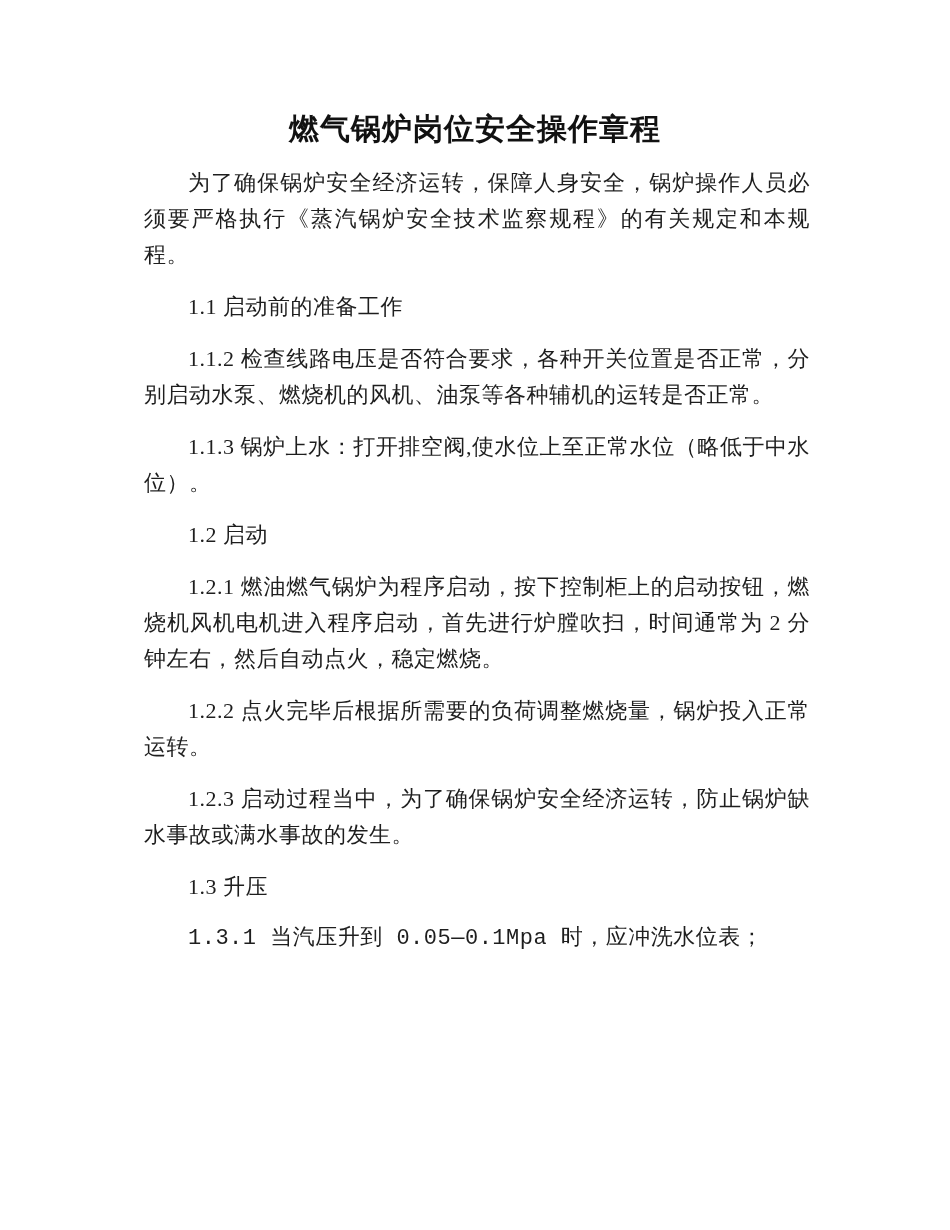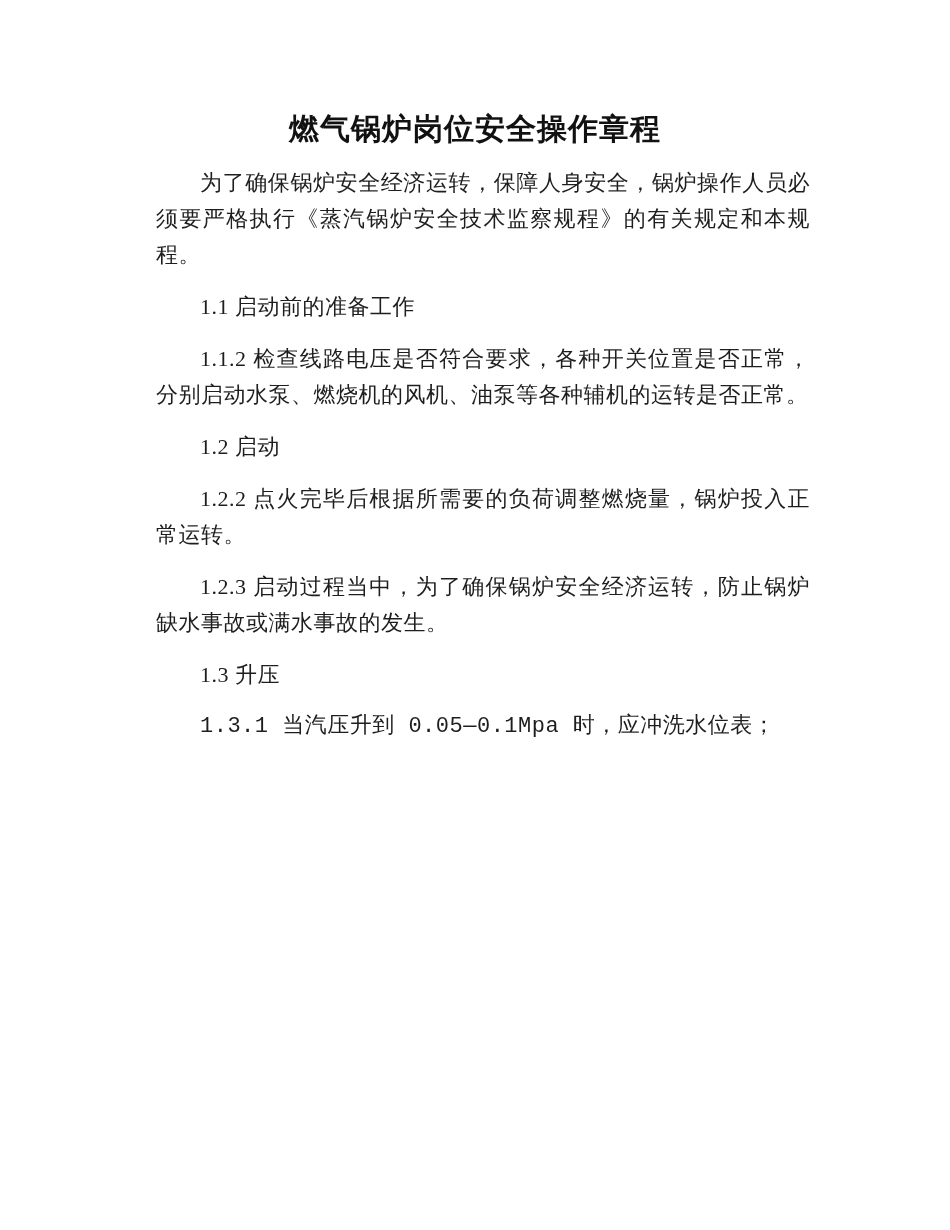--- a/index.html
+++ b/index.html
@@ -23,21 +23,21 @@
   .doc-title {
     margin: 0 0 15px 0;
     font-size: 30px;
     line-height: 42px;
     font-weight: bold;
     text-align: center;
     letter-spacing: 1px;
     color: #111111;
   }
   .doc-body p {
-    margin: 0 0 16px 16px;
+    margin: 0 0 16px 4px;
     font-size: 22px;
     line-height: 36px;
     text-indent: 44px;
     text-align: justify;
     letter-spacing: 0.5px;
   }
   .doc-body p:last-child {
     margin-bottom: 0;
     font-family: Liberation Mono, monospace;
   }
@@ -45,19 +45,21 @@
 </head>
 <body>
 
 <div class="doc-page">
   <h1 class="doc-title">燃气锅炉岗位安全操作章程</h1>
 
   <div class="doc-body">
     <p>为了确保锅炉安全经济运转，保障人身安全，锅炉操作人员必须要严格执行《蒸汽锅炉安全技术监察规程》的有关规定和本规程。</p>
     <p>1.1 启动前的准备工作</p>
     <p>1.1.2 检查线路电压是否符合要求，各种开关位置是否正常，分别启动水泵、燃烧机的风机、油泵等各种辅机的运转是否正常。</p>
+    <p>1.1.3 锅炉上水：打开排空阀,使水位上至正常水位（略低于中水位）。</p>
     <p>1.2 启动</p>
+    <p>1.2.1 燃油燃气锅炉为程序启动，按下控制柜上的启动按钮，燃烧机风机电机进入程序启动，首先进行炉膛吹扫，时间通常为 2 分钟左右，然后自动点火，稳定燃烧。</p>
     <p>1.2.2 点火完毕后根据所需要的负荷调整燃烧量，锅炉投入正常运转。</p>
     <p>1.2.3 启动过程当中，为了确保锅炉安全经济运转，防止锅炉缺水事故或满水事故的发生。</p>
     <p>1.3 升压</p>
     <p>1.3.1 当汽压升到 0.05—0.1Mpa 时，应冲洗水位表；</p>
   </div>
 </div>
 
 </body></html>

